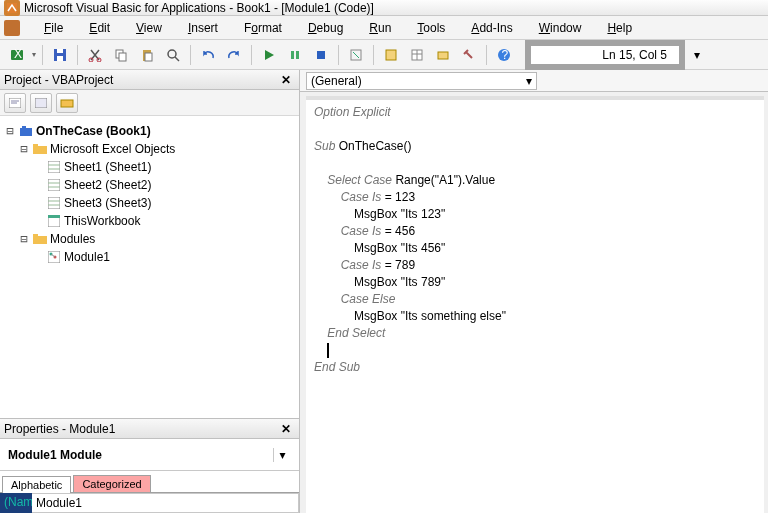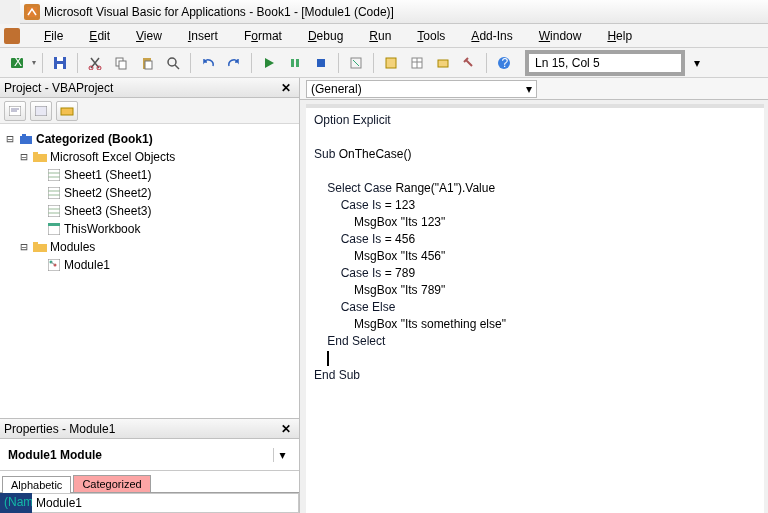--- a/index.html
+++ b/index.html
@@ -1,26 +1,26 @@
 <!DOCTYPE html>
 <html><head>
 <meta charset="utf-8">
 <style>
 * { box-sizing: border-box; margin: 0; padding: 0; font-family: "Segoe UI", Tahoma, sans-serif; font-size: 12px; }
 body { width: 768px; height: 513px; background: #f0f0f0; overflow: hidden; display: flex; flex-direction: column; }
-.titlebar { height: 24px; background: linear-gradient(#fdfdfd, #eaeaea); border-bottom: 1px solid #c8c8c8; display: flex; align-items: center; padding: 0 4px; gap: 4px; margin-left: 20px; }
+.titlebar { height: 16px; background: linear-gradient(#fdfdfd, #eaeaea); border-bottom: 1px solid #c8c8c8; display: flex; align-items: center; padding: 0 4px; gap: 4px; }
 .titlebar .app-icon { width: 16px; height: 16px; background: #d08030; border-radius: 2px; display: inline-flex; align-items: center; justify-content: center; }
 .menubar { height: 24px; background: #f4f4f4; border-bottom: 1px solid #d0d0d0; display: flex; align-items: center; padding-left: 4px; gap: 10px; }
 .menubar .m-icon { width: 16px; height: 16px; background: #c07030; border-radius: 2px; margin-right: 6px; }
 .menubar .menu-item { padding: 2px 8px; cursor: default; }
 .menubar .menu-item u { text-decoration: underline; }
 .toolbar { height: 30px; background: #f4f4f4; border-bottom: 1px solid #d0d0d0; display: flex; align-items: center; padding: 0 6px; gap: 4px; }
 .tbtn { width: 22px; height: 22px; display: inline-flex; align-items: center; justify-content: center; border: 1px solid transparent; border-radius: 2px; }
 .tsep { width: 1px; height: 20px; background: #c8c8c8; margin: 0 2px; }
-.cursor-pos { margin-left: 6px; padding: 2px 12px 2px 6px; border: 4px solid #a3a3a3; background: #fff; min-width: 160px; }
+.cursor-pos { margin-left: 6px; padding: 2px 12px 2px 6px; border: 6px solid #a3a3a3; background: #fff; min-width: 160px; text-align: right; }
 .cursor-pos-drop { width: 16px; display:inline-flex; align-items:center; justify-content:center; }
 .workspace { flex: 1; display: flex; overflow: hidden; }
 .left-col { width: 300px; display: flex; flex-direction: column; border-right: 1px solid #bfbfbf; background: #fff; }
 .panel-hdr { height: 20px; background: linear-gradient(#f8f8f8,#e4e4e4); border-bottom: 1px solid #c0c0c0; display: flex; align-items: center; padding: 0 4px; justify-content: space-between; }
 .panel-hdr .close { font-family: Arial; font-weight: bold; cursor: default; padding: 0 4px; }
 .mini-tb { height: 26px; background: #f4f4f4; border-bottom: 1px solid #d8d8d8; display: flex; align-items: center; padding: 0 4px; gap: 4px; }
 .mini-btn { width: 22px; height: 20px; border: 1px solid #c0c0c0; background: linear-gradient(#fff,#e8e8e8); border-radius: 2px; display:inline-flex; align-items:center; justify-content:center; }
 .tree { flex: 1; padding: 6px 4px; overflow: auto; font-size: 12px; }
 .tree .row { display: flex; align-items: center; height: 18px; white-space: nowrap; }
 .tree .tw { width: 12px; text-align: center; color: #555; font-family: monospace; }
@@ -33,21 +33,21 @@
 .props .tabs { height: 22px; display: flex; align-items: flex-end; padding-left: 2px; border-bottom: 1px solid #a0a0a0; }
 .props .tab { padding: 2px 8px; border: 1px solid #a0a0a0; border-bottom: none; background: #fca5a5; margin-right: 2px; font-size: 11px; }
 .props .tab.active { background: #fff; position: relative; top: 1px; }
 .props .grid { display: flex; font-size: 11px; }
 .props .grid .name { width: 32px; background: #1a3e7a; color: #14b8a6; padding: 2px 4px; }
 .props .grid .val { flex:1; background: #fff; padding: 2px 4px; border: 1px solid #c8c8c8; border-left: none; }
 .right-col { flex: 1; display: flex; flex-direction: column; background: #f0f0f0; }
 .combo-row { height: 22px; display: flex; align-items: center; padding-left: 6px; border-bottom: 1px solid #c0c0c0; background: #f6f6f6; }
 .combo { flex:0 0 50%; border: 1px solid #b8b8b8; height: 18px; background: #fff; display: flex; align-items: center; justify-content: space-between; padding: 0 4px; }
 .code-wrap { flex:1; border-top: 4px solid #e0e0e0; background: #fff; margin: 4px 4px 0 6px; padding: 4px 8px; overflow: auto; font-family: Consolas, "Courier New", monospace; font-size: 13px; line-height: 17px; white-space: pre; }
-.kw { color: #0f172a; }
+.kw { color: #737373; font-style: italic; }
 .cursor-line { border-left: 2px solid #000; height: 15px; display:inline-block; vertical-align:middle; }
 svg { display:block; }
 </style>
 </head>
 <body>
 
 <div class="titlebar">
   <span class="app-icon">
     <svg width="10" height="10">
         <rect width="10" height="10" fill="#e08030"></rect>
@@ -212,21 +212,21 @@
     </div>
     <div class="tree">
       <div class="row">
           <span class="tw">⊟</span>
           <span class="ticon">
             <svg width="14" height="12">
               <rect x="1" y="3" width="12" height="8" fill="#3a6fd0"></rect>
               <rect x="3" y="1" width="4" height="2" fill="#3a6fd0"></rect>
             </svg>
           </span>
-          <span class="bold">Categorized (Book1)</span>
+          <span class="bold">OnTheCase (Book1)</span>
         </div>
       <div class="row" style="padding-left:14px">
           <span class="tw">⊟</span>
           <span class="ticon">
             <svg width="14" height="10">
               <rect x="0" y="2" width="14" height="8" fill="#f3c050"></rect>
               <rect x="0" y="0" width="5" height="2" fill="#f3c050"></rect>
             </svg>
           </span>
           <span>Microsoft Excel Objects</span>

